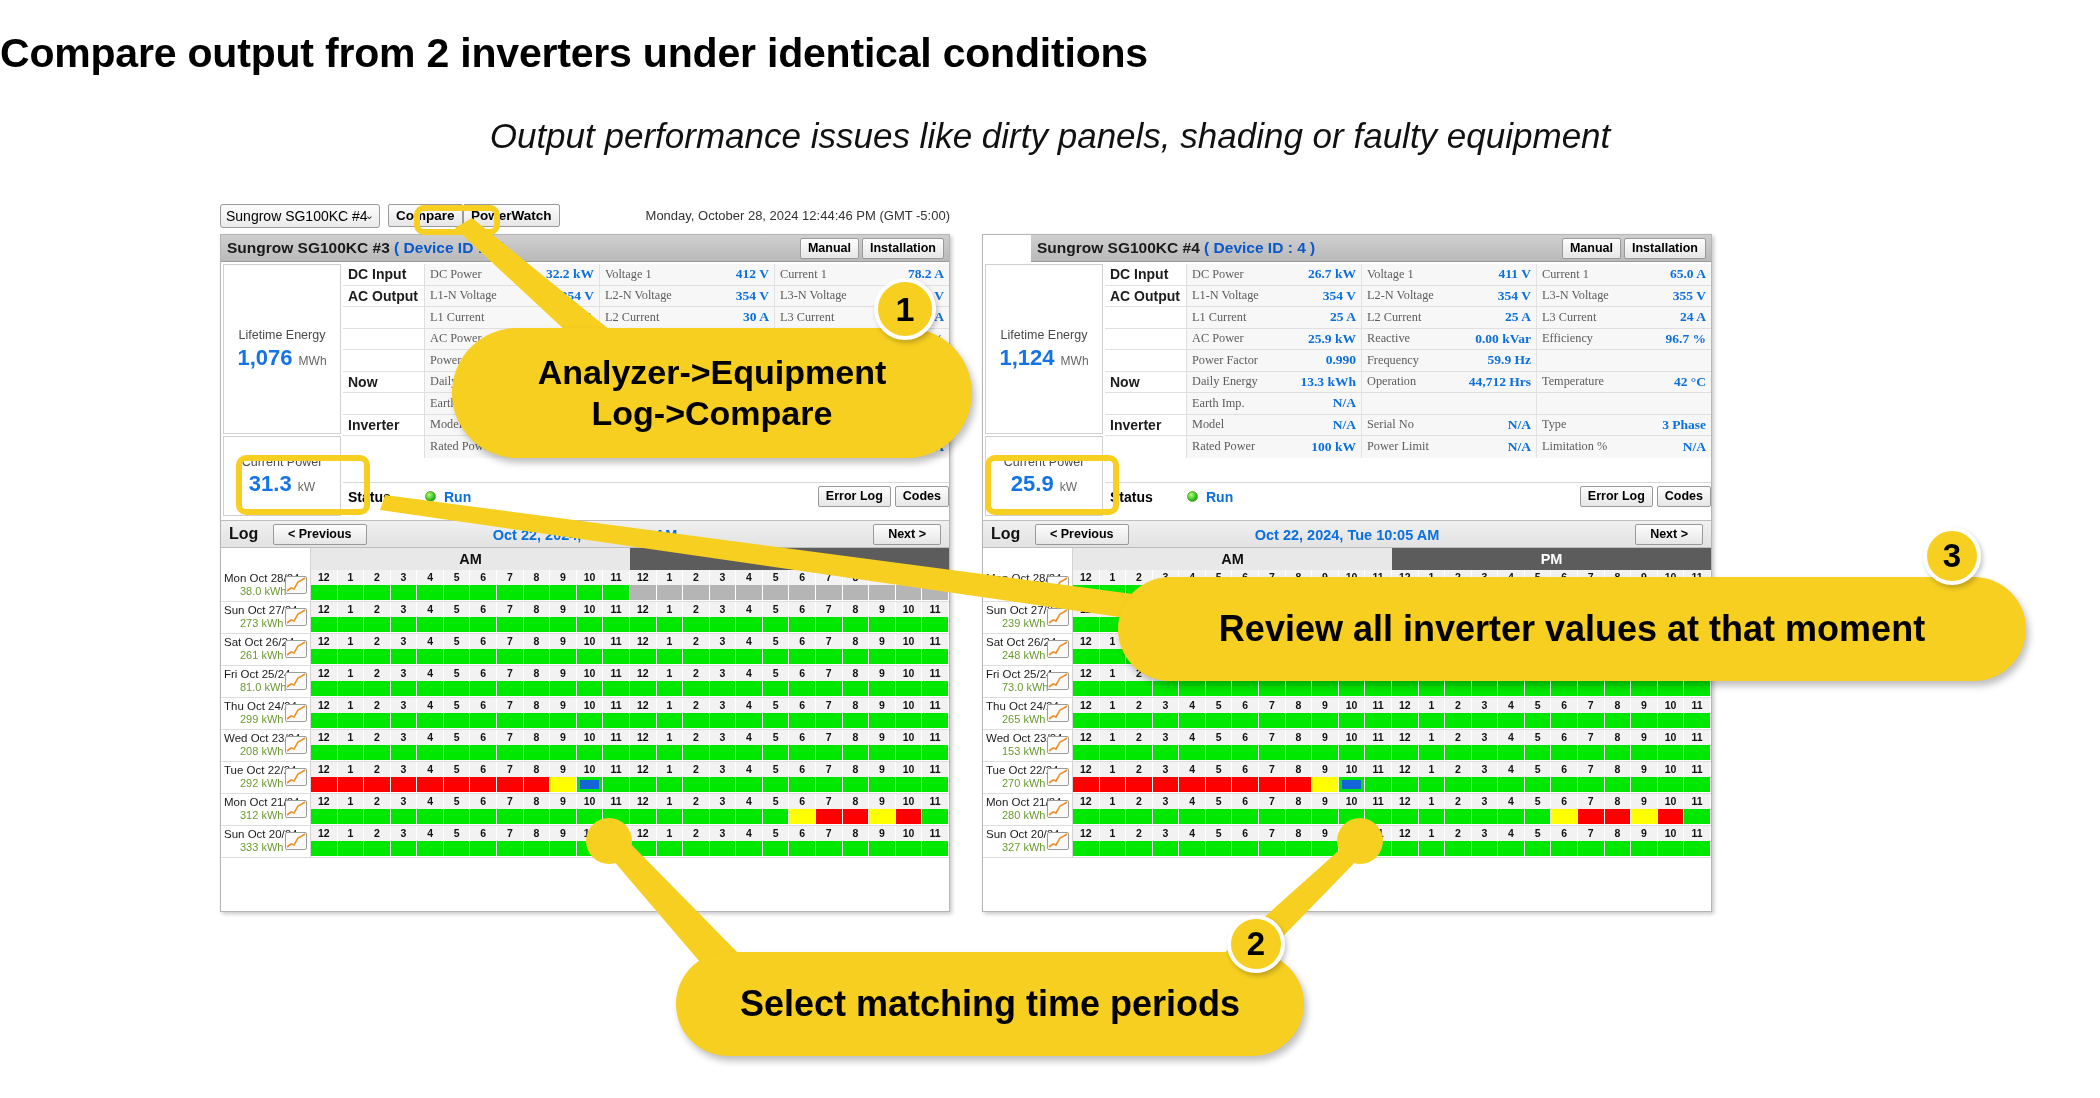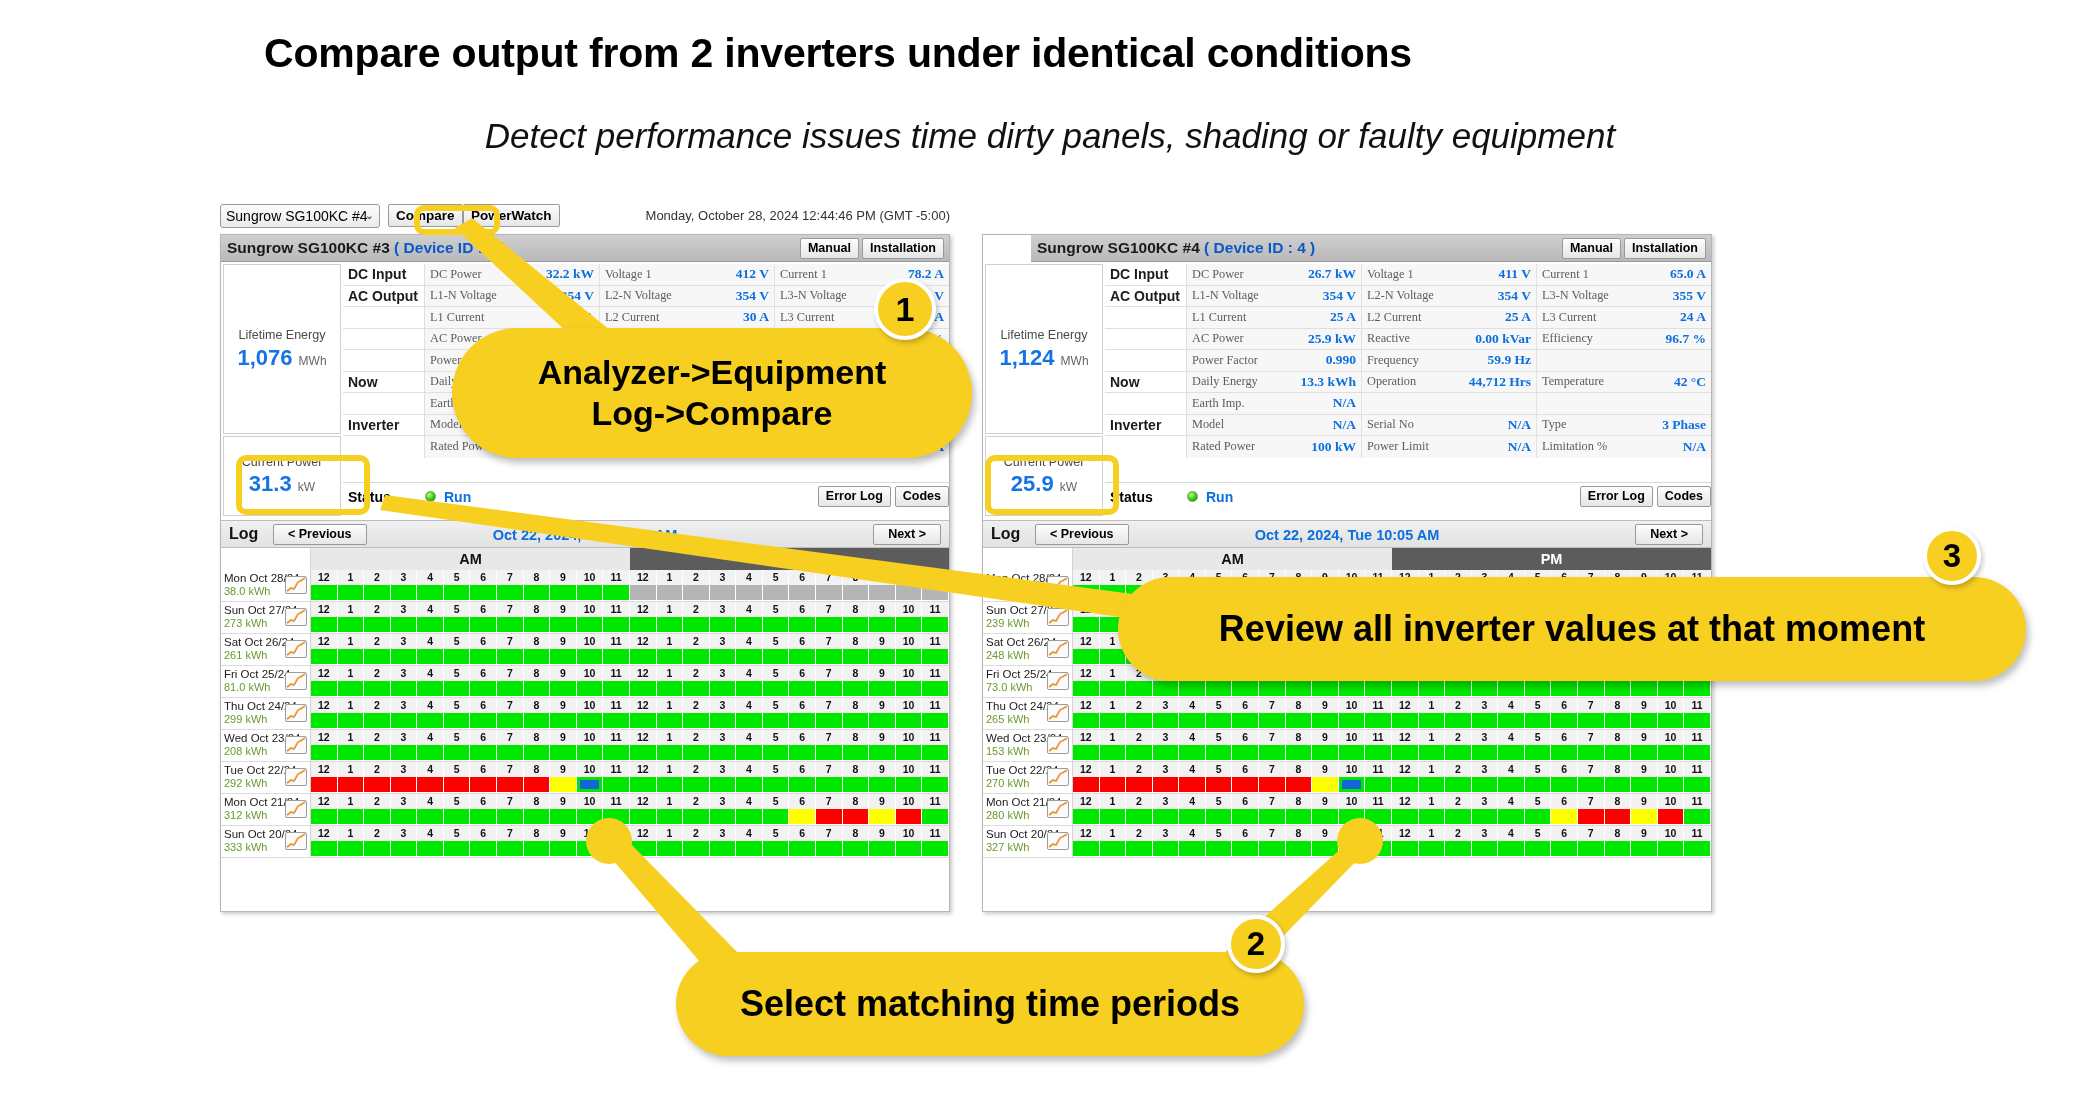--- a/index.html
+++ b/index.html
@@ -8,21 +8,20 @@
     width: 2100px; height: 1098px;
     background: #ffffff;
     font-family: "Liberation Sans", sans-serif;
     position: relative;
     overflow: hidden;
   }
 
   
   .headline {
     position: absolute; left: 0; top: 30px; width: 1676px;
-    text-align: center;
     font-size: 41px; font-weight: bold; color: #000;
     letter-spacing: -0.2px;
   }
   .subhead {
     position: absolute; left: 0; top: 116px; width: 2100px;
     text-align: center;
     font-size: 35px; font-style: italic; color: #111;
   }
 
   
@@ -157,21 +156,21 @@
   .ampm .pm { flex:1; background:#5c5c5c; color:#fff; font-weight:bold; font-size:14.5px;
               display:flex; align-items:center; justify-content:center; }
 
   .loggrid { position:absolute; left:0; top:335px; width:728px; }
   .lrow { display:flex; height:32px; border-bottom:1px solid #dcdcdc; }
   .lrow .daycell {
     width:90px; flex:0 0 90px; position:relative; padding:2px 0 0 3px;
     border-right:1px solid #d3d3d3; background:#fff;
   }
   .daycell .d1 { font-size:11.5px; color:#1a1a1a; white-space:nowrap; line-height:13px;}
-  .daycell .d2 { font-size:11px; color:#6a9a30; white-space:nowrap; line-height:13px;}
+  .daycell .d2 { font-size:11px; color:#6a9a30; white-space:nowrap; line-height:13px;margin-left:16px;}
   .chip {
     position:absolute; right:3px; top:6px; width:22px; height:18px;
     border:1px solid #9c9c9c; border-radius:2px; background:#fafafa;
     overflow:hidden;
   }
   .chip svg { display:block; }
 
   .hours { flex:1; display:flex; flex-direction:column; }
   .hours .hnum { display:flex; height:15px; }
   .hours .hnum span {
@@ -202,21 +201,21 @@
     position:absolute; border:6px solid #F7CF21; border-radius:10px;
     z-index:30; pointer-events:none;
   }
   .connector { position:absolute; left:0; top:0; width:2100px; height:1098px;
                z-index:35; pointer-events:none; }
 </style>
 </head>
 <body>
 
 <div class="headline">Compare output from 2 inverters under identical conditions</div>
-<div class="subhead">Detect performance issues time dirty panels, shading or faulty equipment</div>
+<div class="subhead">Output performance issues like dirty panels, shading or faulty equipment</div>
 
 <div class="shot">
 
   <div class="toolbar">
     <div class="dd">
       <span>Sungrow SG100KC #4</span>
       <span class="caret">⌄</span>
     </div>
     <div class="btn tb-compare">Compare</div>
     <div class="btn tb-pw">PowerWatch</div>

